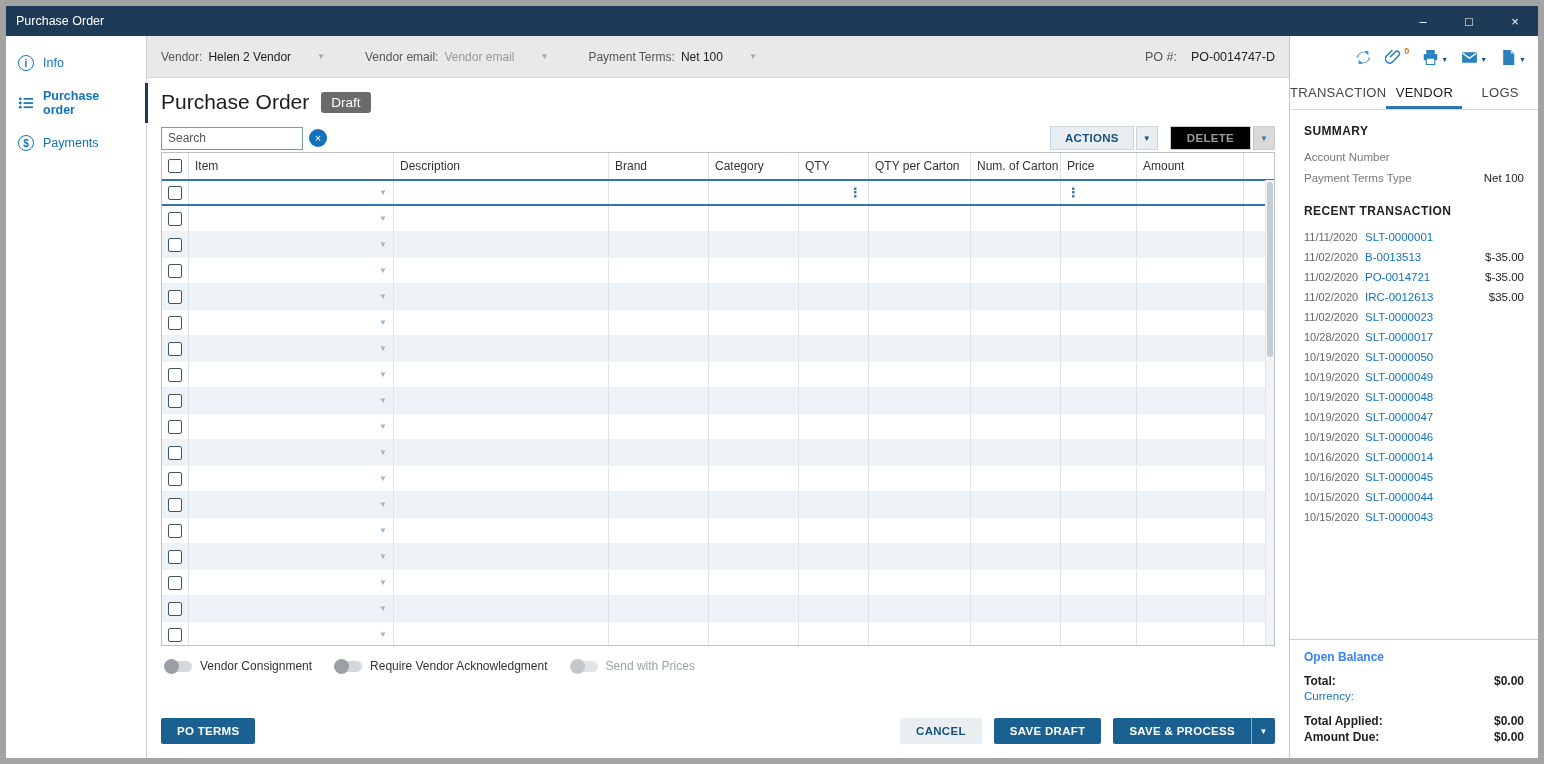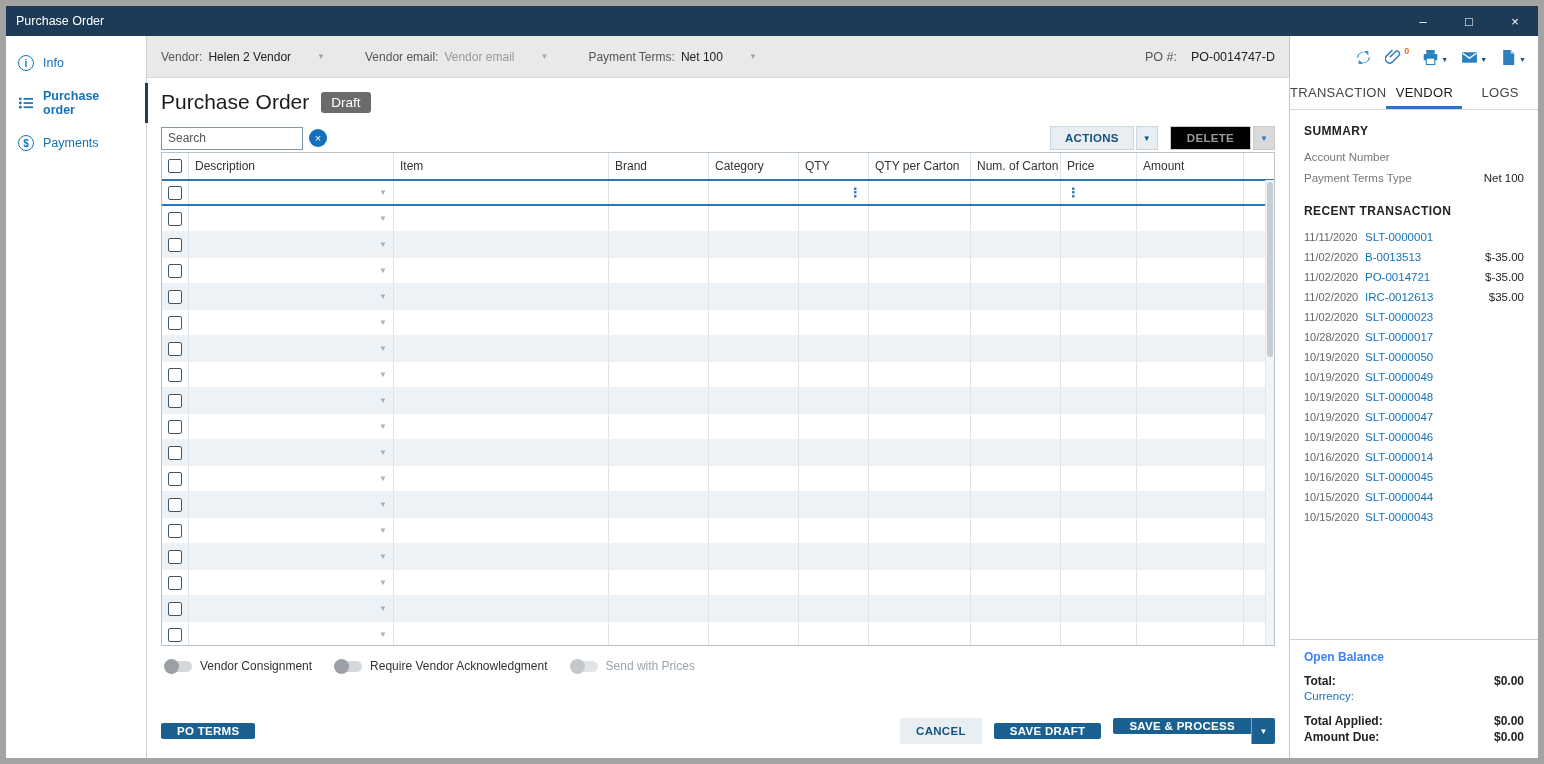--- a/index.html
+++ b/index.html
@@ -62,21 +62,21 @@
   
   .toggles{display:flex;align-items:center;gap:23px;padding:13px 4px 6px;font-size:12px;color:#333}
   .toggle-wrap{display:flex;align-items:center;gap:8px}
   .toggle{width:27px;height:11px;border-radius:6px;background:#d4d8db;position:relative;flex:0 0 27px;cursor:pointer}
   .toggle .knob{position:absolute;left:-1px;top:-2px;width:15px;height:15px;border-radius:50%;background:#9aa0a6}
   .toggle-wrap.disabled{color:#9aa4ab}
   .toggle-wrap.disabled .toggle{background:#e2e5e7}
   .toggle-wrap.disabled .knob{background:#c3c8cc}
   
   .footer{display:flex;align-items:center;margin-top:auto;padding:8px 0 14px}
-  .btn-primary{background:#1a6091;color:#fff;font-size:11.5px;font-weight:bold;height:16px;padding:0 16px;display:flex;align-items:center;border-radius:2px;cursor:pointer;letter-spacing:.3px}
+  .btn-primary{background:#1a6091;color:#fff;font-size:11.5px;font-weight:bold;height:26px;padding:0 16px;display:flex;align-items:center;border-radius:2px;cursor:pointer;letter-spacing:.3px}
   .btn-cancel{background:#e9eef2;color:#14527c;font-size:11.5px;font-weight:bold;height:26px;padding:0 16px;display:flex;align-items:center;border-radius:2px;cursor:pointer;letter-spacing:.3px}
   .footer .spacer{flex:1}
   .split-btn{display:flex;margin-left:12px}
   .split-btn .mainpart{border-radius:2px 0 0 2px}
   .split-btn .ddpart{background:#1a6091;color:#fff;width:24px;height:26px;display:flex;align-items:center;justify-content:center;font-size:8px;border-left:1px solid rgba(255,255,255,.45);border-radius:0 2px 2px 0;cursor:pointer}
   .ml12{margin-left:12px}
   
   .rightpanel{flex:0 0 249px;border-left:1px solid #c6c6c6;display:flex;flex-direction:column;min-height:0;background:#fff}
   .icons-row{flex:0 0 42px;display:flex;align-items:center;justify-content:flex-end;gap:13px;padding:0 12px}
   .icon-group{display:flex;align-items:flex-start;gap:2px;cursor:pointer}
@@ -179,22 +179,22 @@
           <div class="gap12"></div>
           <div class="btn-disabled">DELETE</div>
           <div class="dd-btn gray">▼</div>
         </div>
 
         <div class="grid">
           <div class="trow head" id="thead">
               <div class="tc c-cb">
                 <span class="cb"></span>
               </div>
+              <div class="tc">Item</div>
               <div class="tc">Description</div>
-              <div class="tc">Item</div>
               <div class="tc">Brand</div>
               <div class="tc">Category</div>
               <div class="tc">QTY</div>
               <div class="tc">QTY per Carton</div>
               <div class="tc">Num. of Carton</div>
               <div class="tc">Price</div>
               <div class="tc">Amount</div>
               <div class="tc filler"></div>
             </div>
           <div id="tbody">

